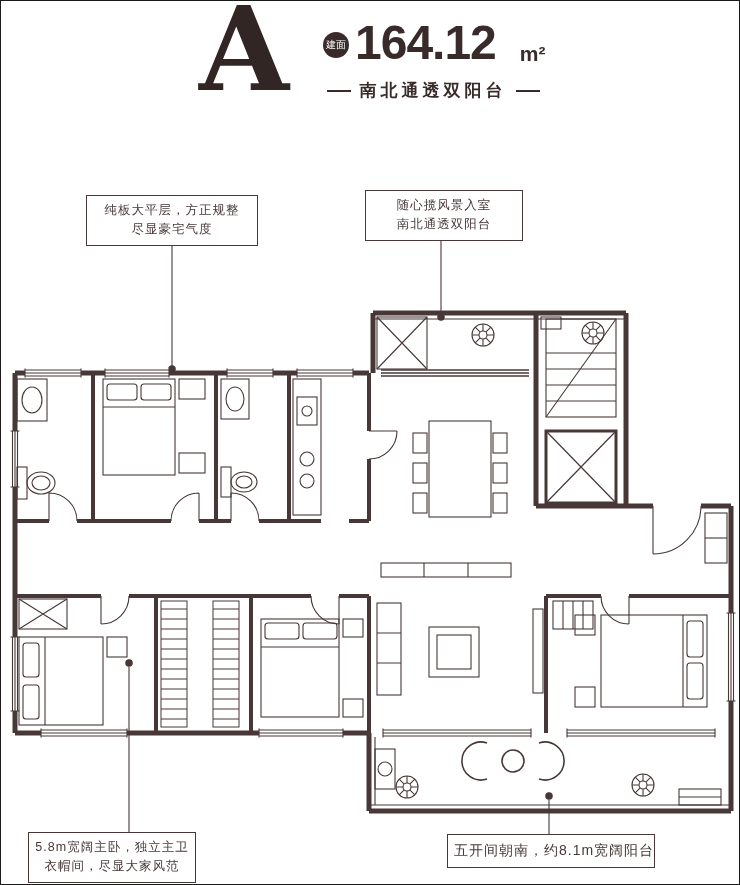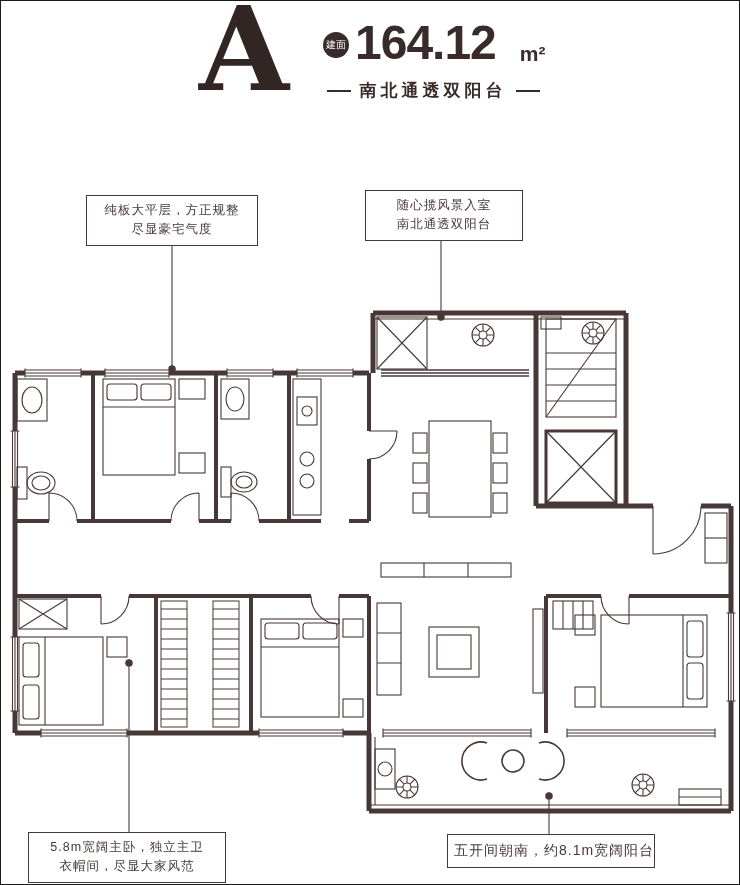--- a/index.html
+++ b/index.html
@@ -42,21 +42,21 @@
 
   
   .callout {
     position:absolute; background:#ffffff; border:1px solid #473837;
     padding:5px 6px; text-align:center; color:#473837;
     font-size:12.5px; line-height:1.55; letter-spacing:1px; z-index:5; white-space:nowrap;
   }
   .callout div { white-space:nowrap; }
   .co-tl { left:85px;  top:194px; width:172px; }
   .co-tr { left:364px; top:189px; width:158px; }
-  .co-bl { left:27px;  top:831px; width:198px; }
+  .co-bl { left:27px;  top:831px; width:168px; }
   .co-br { left:446px; top:833px; width:208px; font-size:14px; }
 </style>
 </head>
 <body>
 
 <div class="page">
 
   <svg class="plan-svg" viewBox="0 0 740 885" fill="none" stroke-linecap="butt">
     <defs>
       <g id="plant" stroke="#473837" stroke-width="1.1">

